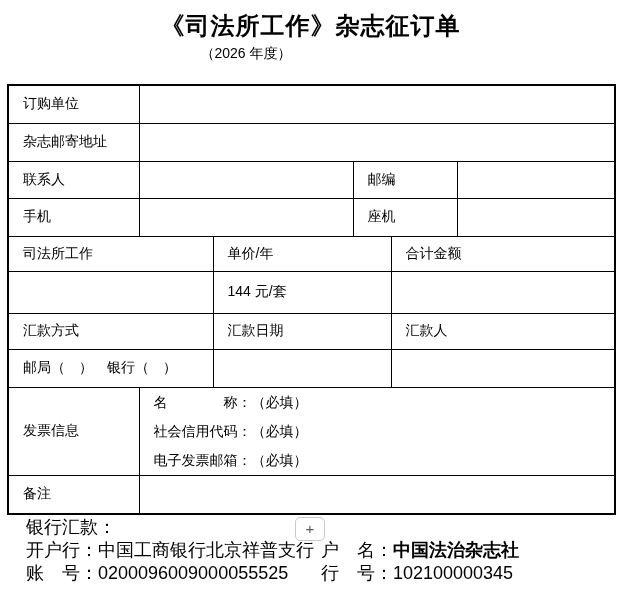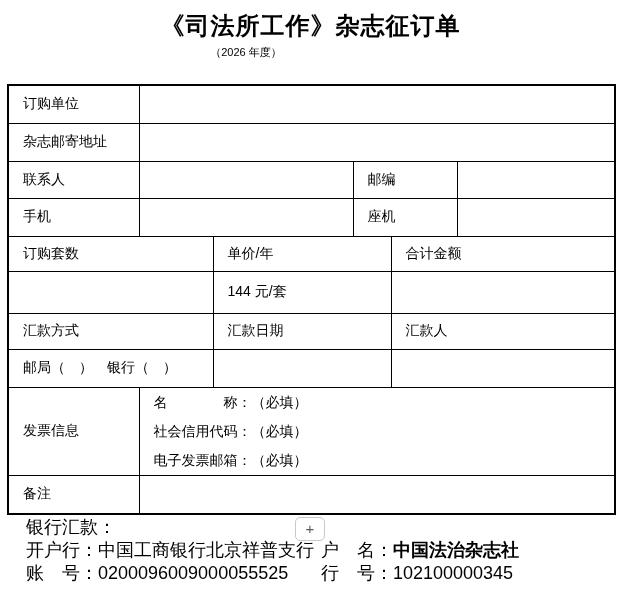--- a/index.html
+++ b/index.html
@@ -13,21 +13,21 @@
   }
   .page { position: relative; width: 621px; height: 595px; background: #fff; }
 
   .title {
     position: absolute; top: 10px; left: 0; width: 621px;
     text-align: center; font-size: 24px; font-weight: bold;
     letter-spacing: 1px;
   }
   .subtitle {
     position: absolute; top: 45px; left: 0; width: 492px;
-    text-align: center; font-size: 11px;
+    text-align: center; font-size: 14px;
   }
 
   table.form {
     position: absolute; left: 7px; top: 84px;
     width: 607px; table-layout: fixed;
     border-collapse: collapse;
     border: 2px solid #000;
   }
   table.form td {
     border: 1px solid #000;
@@ -105,21 +105,21 @@
         <td colspan="2">邮编</td>
         <td></td>
       </tr>
       <tr class="h38">
         <td>手机</td>
         <td colspan="2"></td>
         <td colspan="2">座机</td>
         <td></td>
       </tr>
       <tr class="h35">
-        <td colspan="2">订购套数</td>
+        <td colspan="2">司法所工作</td>
         <td colspan="2" class="price-cell">单价/年</td>
         <td colspan="2">合计金额</td>
       </tr>
       <tr class="h42">
         <td colspan="2"></td>
         <td colspan="2" class="price-cell">144 元/套</td>
         <td colspan="2"></td>
       </tr>
       <tr class="h36">
         <td colspan="2">汇款方式</td>

